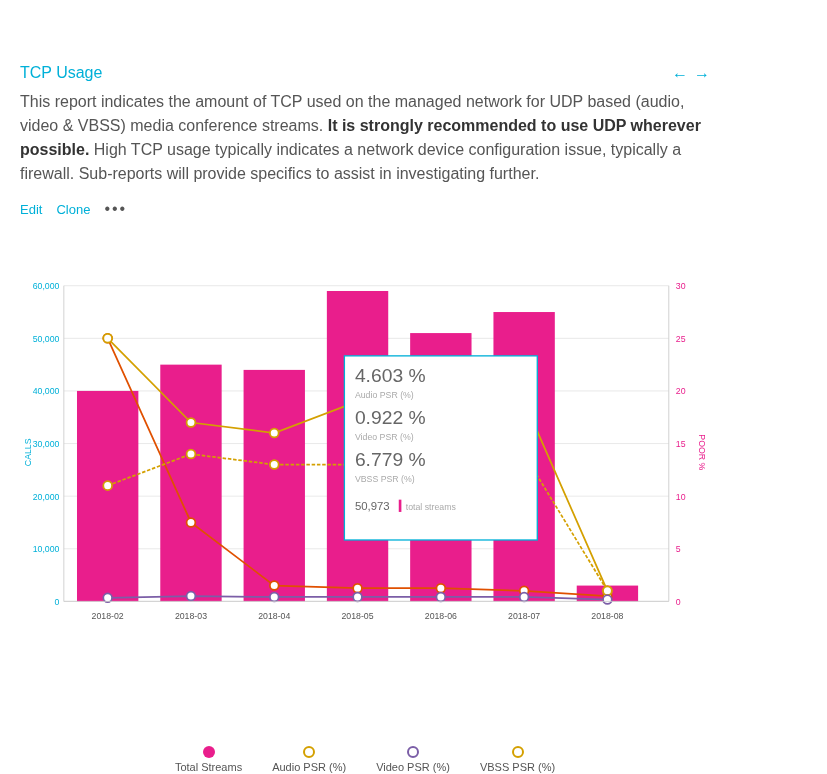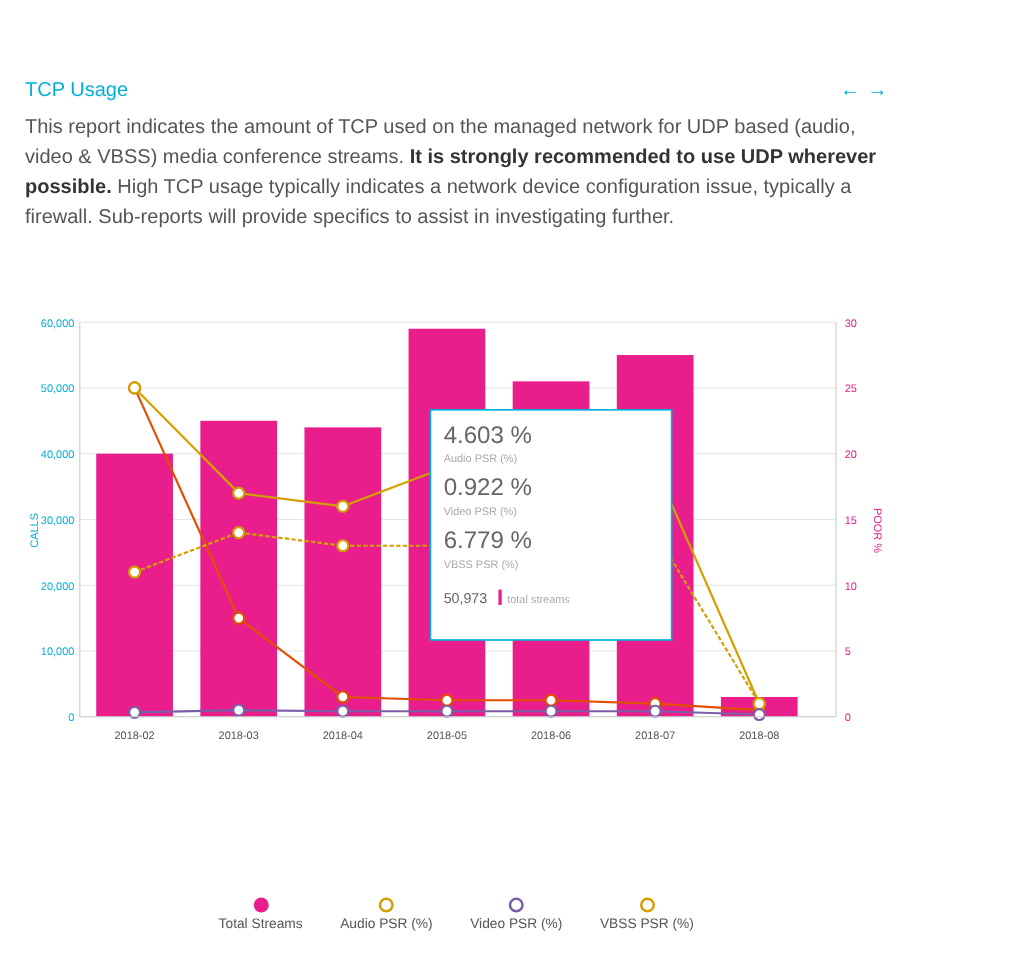--- a/index.html
+++ b/index.html
@@ -115,20 +115,25 @@
     <div class="nav-arrows">
       <span class="nav-arrow">←</span>
       <span class="nav-arrow">→</span>
     </div>
   </div>
 
   <div class="description">
     This report indicates the amount of TCP used on the managed network for UDP based (audio, video &amp; VBSS) media conference streams. <span class="bold">It is strongly recommended to use UDP wherever possible.</span> High TCP usage typically indicates a network device configuration issue, typically a firewall. Sub-reports will provide specifics to assist in investigating further.
   </div>
 
+  <div class="toolbar">
+    <button class="toolbar-btn">Edit</button>
+    <button class="toolbar-btn">Clone</button>
+    <span class="toolbar-dots">•••</span>
+  </div>
 
   <div class="chart-area">
     <svg class="chart-svg" viewBox="0 0 787 490">
 
       <line x1="50" y1="20" x2="740" y2="20" stroke="#e0e0e0" stroke-width="0.8"></line>
       <line x1="50" y1="80" x2="740" y2="80" stroke="#e0e0e0" stroke-width="0.8"></line>
       <line x1="50" y1="140" x2="740" y2="140" stroke="#e0e0e0" stroke-width="0.8"></line>
       <line x1="50" y1="200" x2="740" y2="200" stroke="#e0e0e0" stroke-width="0.8"></line>
       <line x1="50" y1="260" x2="740" y2="260" stroke="#e0e0e0" stroke-width="0.8"></line>
       <line x1="50" y1="320" x2="740" y2="320" stroke="#e0e0e0" stroke-width="0.8"></line>

